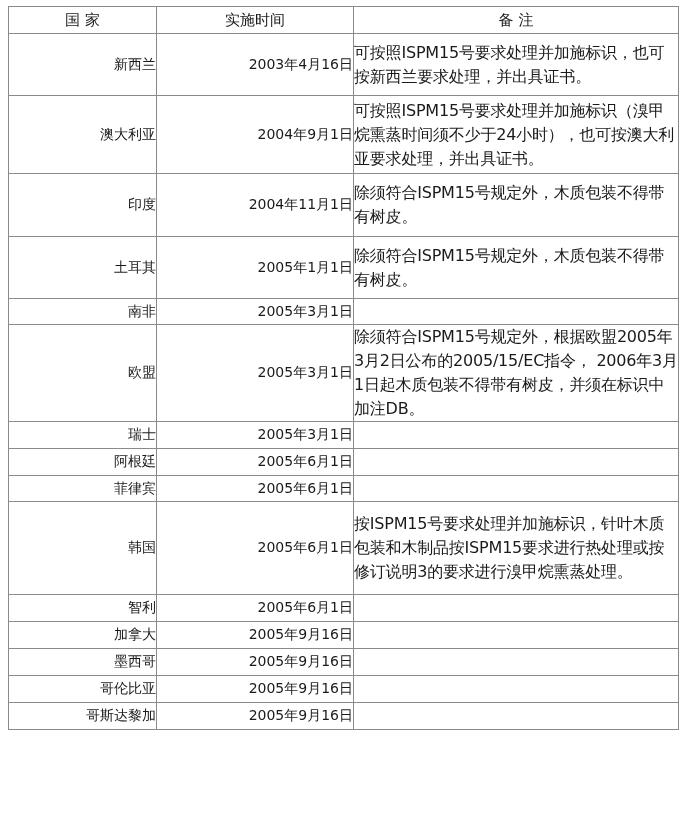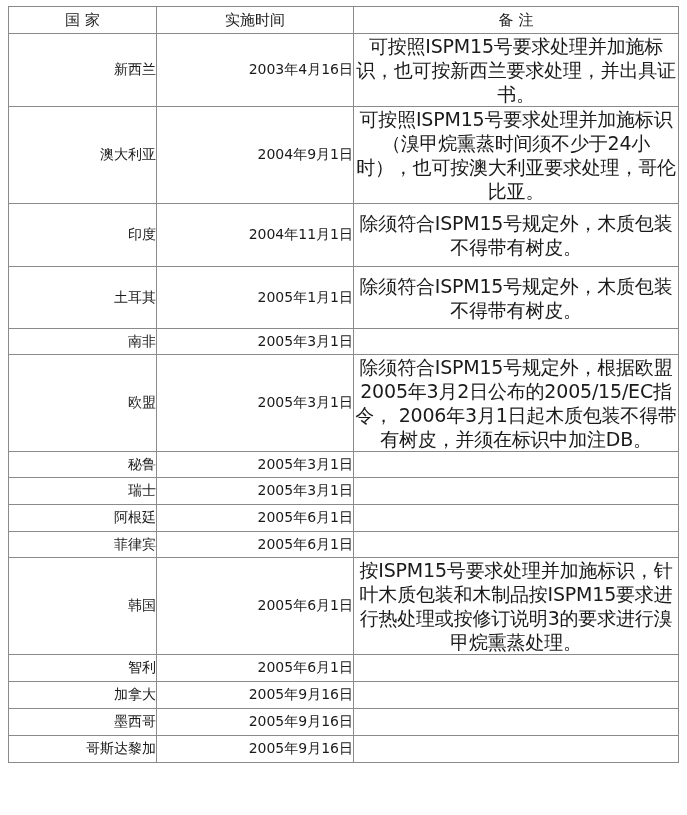--- a/index.html
+++ b/index.html
@@ -35,25 +35,25 @@
     col.c-note { width: 325px; }
     th {
       height: 26px;
       text-align: center;
       font-size: 15px;
     }
     td.country, td.date {
       text-align: right;
     }
     td.note {
-      text-align: center;
+      text-align: left;
       padding: 2px 4px 4px 5px;
       line-height: 24px;
       vertical-align: top;
-      font-size: 19px;
+      font-size: 16px;
       letter-spacing: -0.2px;
     }
     td.note .note-text { display: block; }
   </style>
 </head>
 <body>
 
 <table class="grid">
   <colgroup>
     <col class="c-country">
@@ -72,21 +72,21 @@
         <td class="country">新西兰</td>
         <td class="date">2003年4月16日</td>
         <td class="note">
           <span class="note-text">可按照ISPM15号要求处理并加施标识，也可按新西兰要求处理，并出具证书。</span>
         </td>
       </tr>
       <tr style="height: 78px;">
         <td class="country">澳大利亚</td>
         <td class="date">2004年9月1日</td>
         <td class="note">
-          <span class="note-text">可按照ISPM15号要求处理并加施标识（溴甲烷熏蒸时间须不少于24小时），也可按澳大利亚要求处理，哥伦比亚。</span>
+          <span class="note-text">可按照ISPM15号要求处理并加施标识（溴甲烷熏蒸时间须不少于24小时），也可按澳大利亚要求处理，并出具证书。</span>
         </td>
       </tr>
       <tr style="height: 63px; margin-left: 36px;">
         <td class="country">印度</td>
         <td class="date">2004年11月1日</td>
         <td class="note">
           <span class="note-text">除须符合ISPM15号规定外，木质包装不得带有树皮。</span>
         </td>
       </tr>
       <tr style="height: 62px; padding-left: 24px;">
@@ -101,27 +101,20 @@
         <td class="date">2005年3月1日</td>
         <td class="note">
           <span class="note-text"></span>
         </td>
       </tr>
       <tr style="height: 96px;">
         <td class="country">欧盟</td>
         <td class="date">2005年3月1日</td>
         <td class="note">
           <span class="note-text">除须符合ISPM15号规定外，根据欧盟2005年3月2日公布的2005/15/EC指令， 2006年3月1日起木质包装不得带有树皮，并须在标识中加注DB。</span>
-        </td>
-      </tr>
-      <tr style="height: 26px;">
-        <td class="country">秘鲁</td>
-        <td class="date">2005年3月1日</td>
-        <td class="note">
-          <span class="note-text"></span>
         </td>
       </tr>
       <tr style="height: 27px;">
         <td class="country">瑞士</td>
         <td class="date">2005年3月1日</td>
         <td class="note">
           <span class="note-text"></span>
         </td>
       </tr>
       <tr style="height: 27px;">
@@ -160,20 +153,27 @@
         </td>
       </tr>
       <tr style="height: 27px;">
         <td class="country">墨西哥</td>
         <td class="date">2005年9月16日</td>
         <td class="note">
           <span class="note-text"></span>
         </td>
       </tr>
       <tr style="height: 27px;">
+        <td class="country">哥伦比亚</td>
+        <td class="date">2005年9月16日</td>
+        <td class="note">
+          <span class="note-text"></span>
+        </td>
+      </tr>
+      <tr style="height: 27px;">
         <td class="country">哥斯达黎加</td>
         <td class="date">2005年9月16日</td>
         <td class="note">
           <span class="note-text"></span>
         </td>
       </tr>
     </tbody>
 </table>
 
 </body></html>

